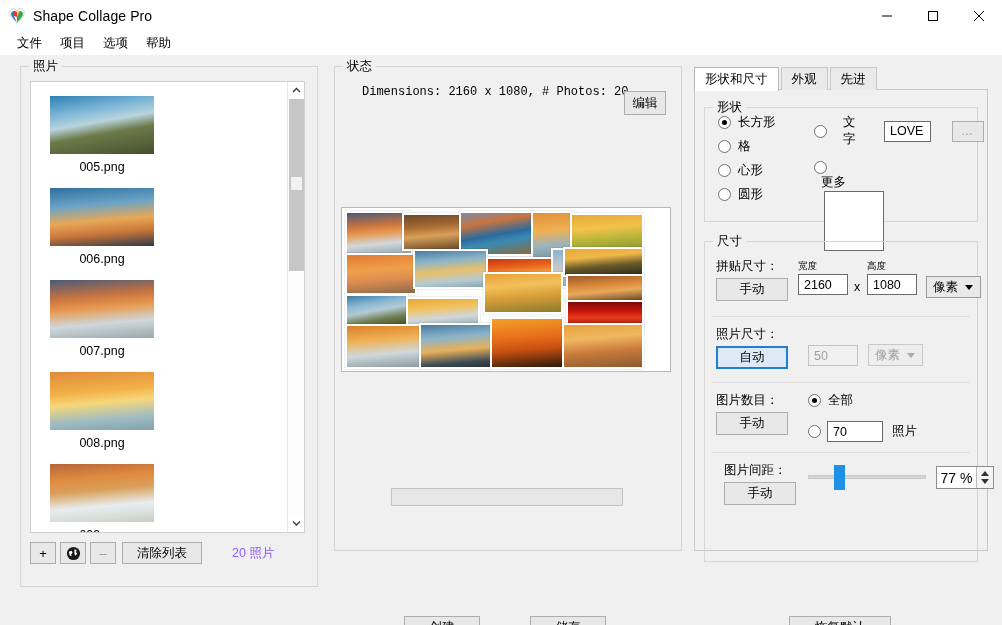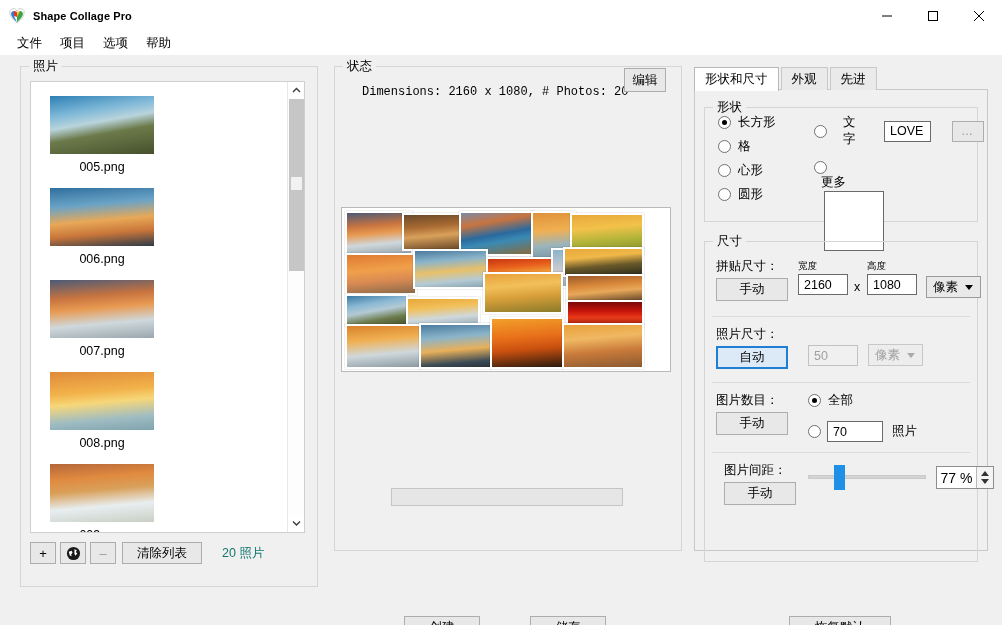--- a/index.html
+++ b/index.html
@@ -14,21 +14,21 @@
   }
 
   
   #titlebar {
     height: 31px; width: 100%;
     background: #ffffff;
     display: flex; align-items: center;
     position: relative;
   }
   #app-icon { margin-left: 9px; width: 16px; height: 16px; display:block; }
-  #app-title { margin-left: 8px; font-size: 11px; color: #000; letter-spacing: .1px; font-weight: bold; }
+  #app-title { margin-left: 8px; font-size: 14px; color: #000; letter-spacing: .1px; }
   .wbtns { position: absolute; right: 0; top: 0; height: 31px; display: flex; }
   .wbtn {
     width: 46px; height: 31px;
     display: flex; align-items: center; justify-content: center;
     background: #ffffff;
   }
   .wbtn svg { display: block; }
 
   
   #menubar {
@@ -107,31 +107,31 @@
   }
   .sbtn {
     height: 22px; border: 1px solid #adadad; background: #e8e8e8;
     display: flex; align-items: center; justify-content: center;
     font-size: 13px; color: #000;
   }
   #btn-add { width: 26px; }
   #btn-globe { width: 26px; margin-left: 4px; }
   #btn-remove { width: 26px; margin-left: 4px; color: #9a9a9a; background:#e8e8e8; }
   #btn-clear { width: 80px; margin-left: 6px; font-size: 12.5px; background:#e8e8e8; }
-  #photo-count { margin-left: 20px; font-size: 12.5px; color:#0f766e; white-space: nowrap; }
+  #photo-count { margin-left: 30px; font-size: 12.5px; color:#8b5cf6; white-space: nowrap; }
 
   
   #status-group { left: 334px; top: 4px; width: 348px; height: 492px; }
   #dim-text {
     position: absolute; left: 28px; top: 26px;
     font-family: "Liberation Mono", "DejaVu Sans Mono", monospace;
     font-size: 12px; color: #000;
   }
   #btn-edit {
-    position: absolute; right: 16px; top: 9px;
+    position: absolute; right: 16px; top: 32px;
     width: 42px; height: 24px;
     border: 1px solid #adadad; background: #e8e8e8;
     display:flex; align-items:center; justify-content:center;
     font-size: 12.5px;
   }
   #collage {
     position: absolute; left: 7px; top: 148px;
     width: 330px; height: 165px;
     background: #ffffff; border: 1px solid #b9b9b9;
     overflow: hidden;

